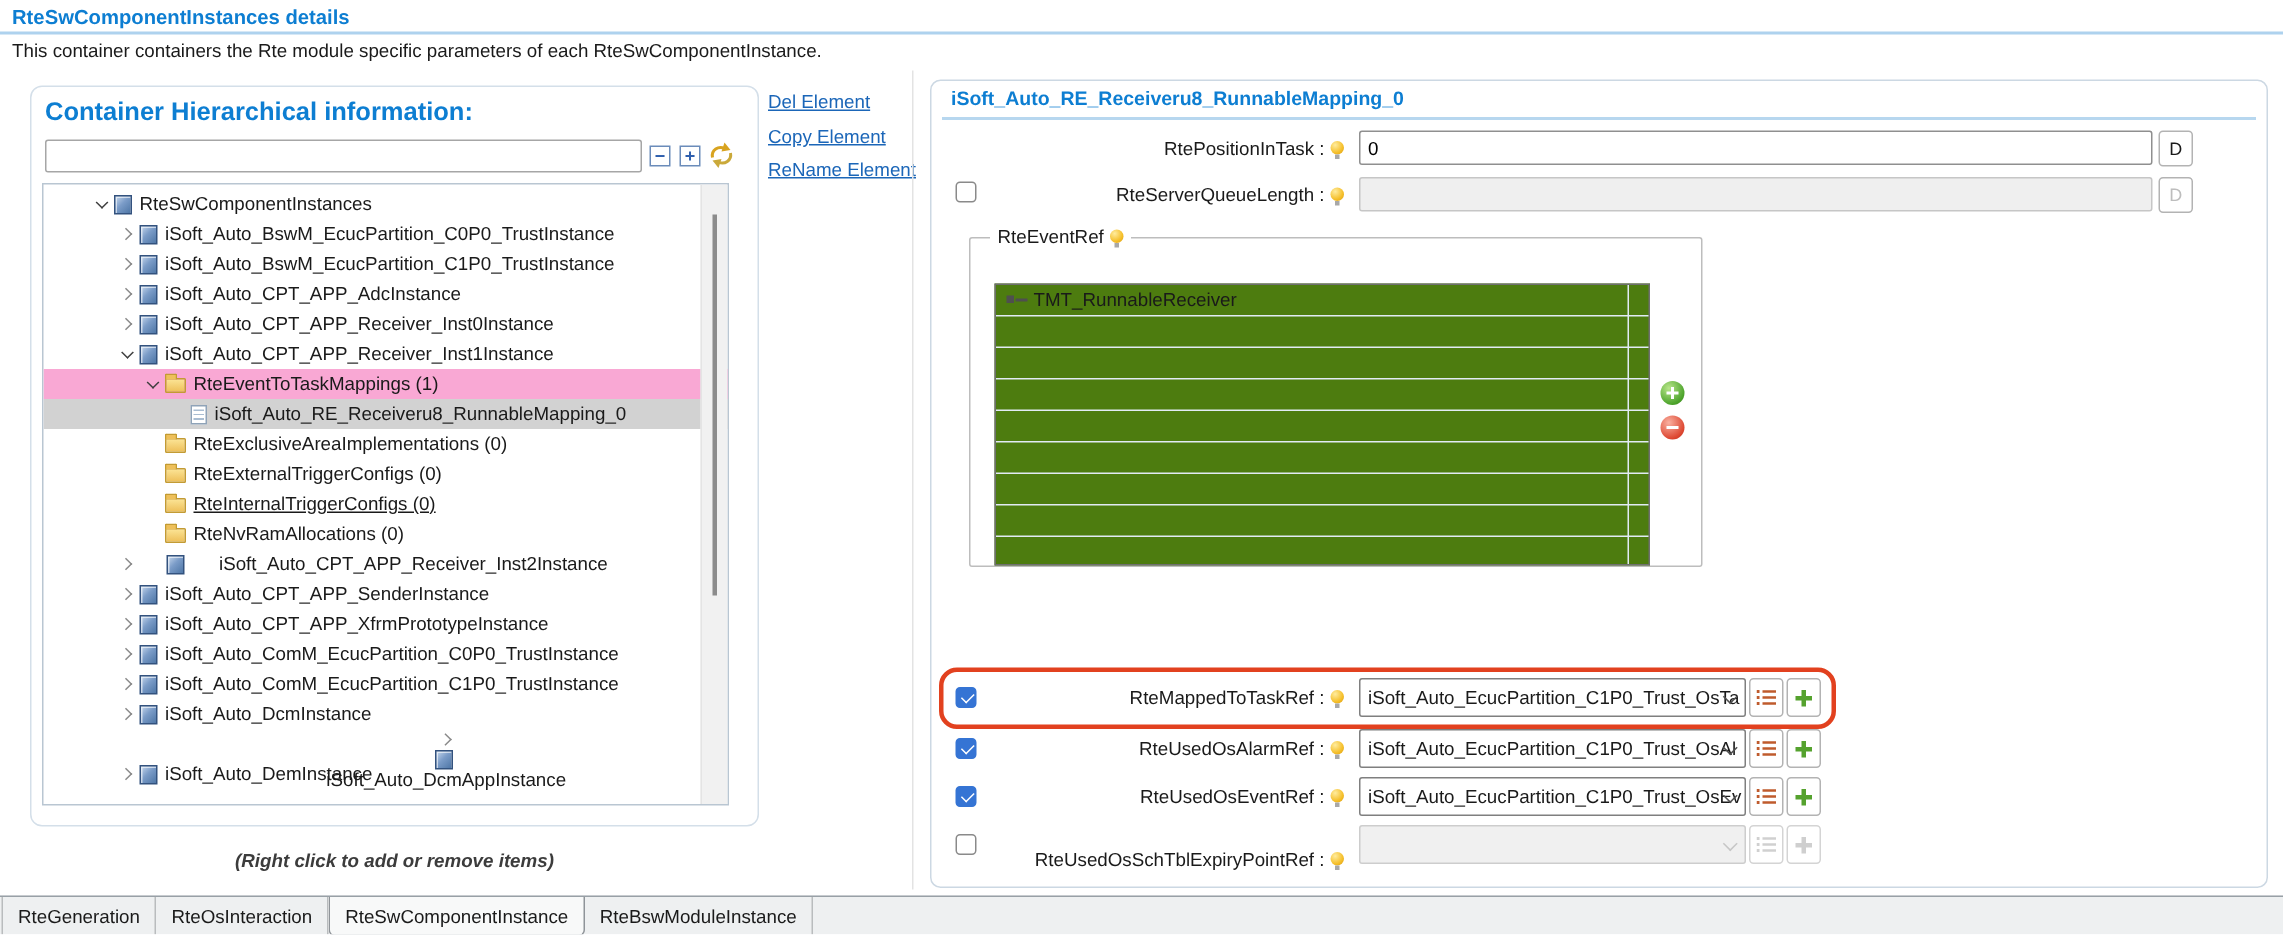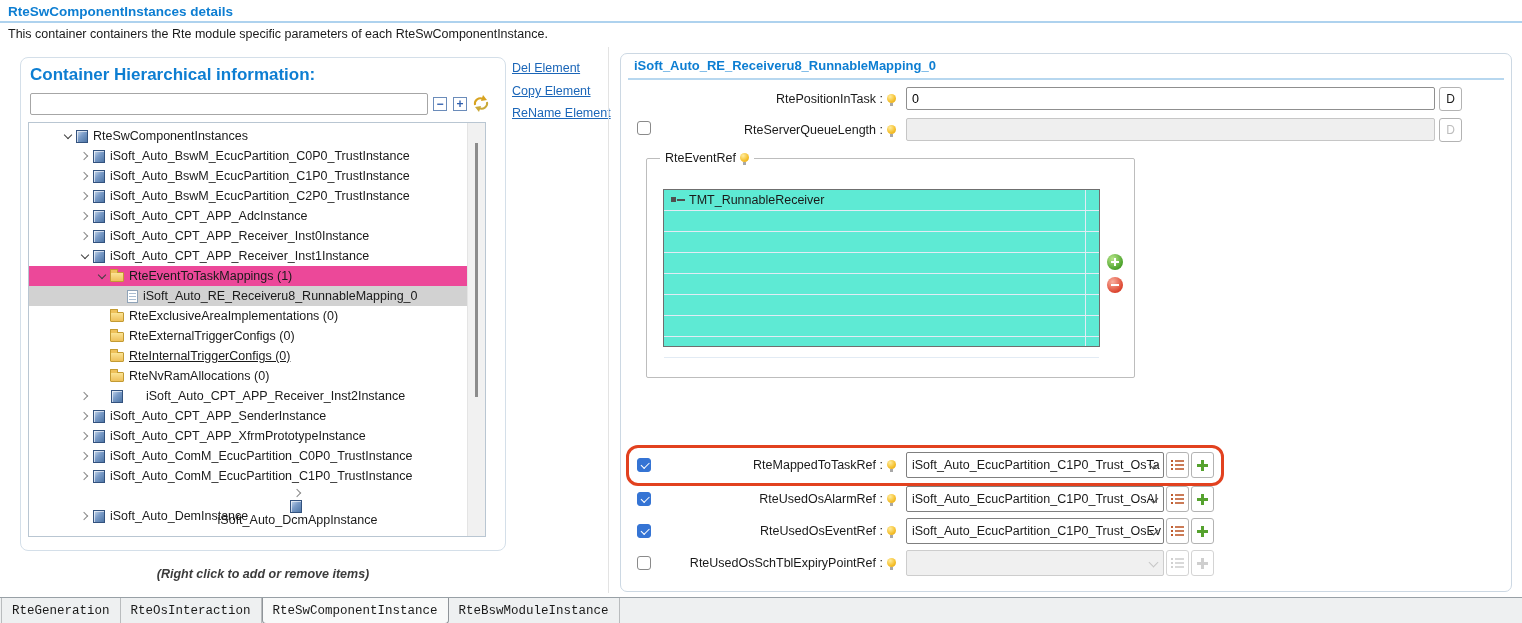--- a/index.html
+++ b/index.html
@@ -26,21 +26,21 @@
          color:#2f5fae;font-weight:bold;font-size:12px;line-height:1;cursor:pointer;}
   .sqbtn::before{content:"";position:absolute;left:-4px;top:-4px;width:13px;height:13px;
                  border:1px solid #a9bdd7;background:#eef4fb;z-index:-1;}
   .syncbtn{position:absolute;left:472px;top:94px;width:18px;height:18px;cursor:pointer;}
 
   
   .tree{position:absolute;left:28px;top:122px;width:458px;height:415px;box-sizing:border-box;
         border:1px solid #b9c6d2;background:#fff;overflow:hidden;padding-top:3px;}
   .trow{position:relative;height:20px;display:flex;align-items:center;width:439px;
         white-space:nowrap;cursor:default;}
-  .trow.hover{background:#ec4899;}
+  .trow.hover{background:#f9a8d4;}
   .trow.selected{background:#d2d2d2;}
   .arr{width:14px;height:14px;flex:none;display:flex;align-items:center;justify-content:center;}
   .chev-r{width:5px;height:5px;border-right:1.4px solid #8a8a8a;border-bottom:1.4px solid #8a8a8a;
           transform:rotate(-45deg);margin-left:-2px;}
   .chev-d{width:5px;height:5px;border-right:1.4px solid #3f3f3f;border-bottom:1.4px solid #3f3f3f;
           transform:rotate(45deg);margin-top:-2px;}
   .ico{flex:none;margin:0 5px 0 1px;}
   .ico.cube{width:12px;height:13px;background:linear-gradient(135deg,#c6d7ec 0%,#7b9cc8 45%,#4e76a6 100%);
             border:1px solid #33527e;box-sizing:border-box;box-shadow:inset 1px 1px 0 rgba(255,255,255,.6);}
   .ico.folder{position:relative;width:14px;height:10px;margin-top:2px;border-radius:1px;
@@ -88,22 +88,22 @@
       border-radius:3px;background:#fff;cursor:pointer;}
   .cb.checked{background:#3574d4;border-color:#3574d4;}
   .cb.checked::after{content:"";position:absolute;left:2.5px;top:3px;width:7px;height:3.5px;
       border-left:1.7px solid #fff;border-bottom:1.7px solid #fff;transform:rotate(-45deg);}
 
   
   .grp{position:absolute;left:646px;top:158px;width:487px;height:218px;
        border:1px solid #bdbdbd;border-radius:2px;}
   .grp-legend{position:absolute;left:660px;top:151px;background:#fff;padding:0 5px;
        display:flex;align-items:center;gap:4px;}
-  .evt-table{position:absolute;left:663px;top:189px;width:437px;height:158px;box-sizing:border-box;
-       border:1px solid #6f6f6f;background:#5eead4;}
+  .evt-table{position:absolute;left:663px;top:189px;width:437px;height:188px;box-sizing:border-box;
+       border:1px solid #6f6f6f;background:#4d7c0f;}
   .evt-row{height:21px;border-bottom:1px solid #e2ebf4;display:flex;align-items:center;
        padding-left:7px;box-sizing:border-box;}
   .evt-subcol{position:absolute;right:13px;top:0;bottom:0;width:1px;background:#e2ebf4;}
   .li-icon{position:relative;width:14px;height:8px;margin-right:4px;flex:none;}
   .li-icon::before{content:"";position:absolute;left:0;top:1px;width:5px;height:5px;background:#4f4f4f;}
   .li-icon::after{content:"";position:absolute;left:6px;top:3px;width:8px;height:1.6px;background:#4f4f4f;}
 
   .circle-btn{position:absolute;width:16px;height:16px;border-radius:50%;cursor:pointer;}
   .circle-btn::before{content:"";position:absolute;left:4px;top:7px;width:8px;height:2px;background:#fff;}
   .circle-btn.add{left:1107px;top:254px;
@@ -131,21 +131,21 @@
   .plus-glyph::after{content:"";position:absolute;left:4px;top:0;width:3px;height:11px;background:#55a22e;}
   .refrow.disabled .plus-glyph::before,.refrow.disabled .plus-glyph::after{background:#cfcfcf;}
 
   .hl-rect{position:absolute;left:626px;top:445px;width:598px;height:41px;border:3px solid #e2411f;
        border-radius:12px;pointer-events:none;z-index:6;box-sizing:border-box;}
 
   
   .tabbar{position:absolute;left:0;top:597px;width:1522px;height:26px;background:#eef0f1;
        border-top:1px solid #98a0a6;display:flex;box-sizing:border-box;}
   .tab{height:100%;display:flex;align-items:center;padding:0 10px;position:relative;
-       border-right:1px solid #b9bcbe;cursor:pointer;font-family:Liberation Mono, monospace;}
+       border-right:1px solid #b9bcbe;cursor:pointer;}
   .tab:first-child{border-left:1px solid #b9bcbe;margin-left:1px;}
   .tab.active{background:#f8f9f9;border:1px solid #8f9499;border-top:none;margin-top:0;
        border-radius:0 0 4px 4px;z-index:2;}
 </style>
 </head>
 <body>
 
 <div class="page">
 
   <div class="apptitle">RteSwComponentInstances details</div>
@@ -191,27 +191,20 @@
             <span class="chev-r"></span>
           </span>
           <span class="ico cube"></span>
           <span>iSoft_Auto_BswM_EcucPartition_C1P0_TrustInstance</span>
         </div>
         <div class="trow" style="padding-left: 49px;">
           <span class="arr">
             <span class="chev-r"></span>
           </span>
           <span class="ico cube"></span>
-          <span>iSoft_Auto_BswM_EcucPartition_C2P0_TrustInstance</span>
-        </div>
-        <div class="trow" style="padding-left: 49px;">
-          <span class="arr">
-            <span class="chev-r"></span>
-          </span>
-          <span class="ico cube"></span>
           <span>iSoft_Auto_CPT_APP_AdcInstance</span>
         </div>
         <div class="trow" style="padding-left: 49px;">
           <span class="arr">
             <span class="chev-r"></span>
           </span>
           <span class="ico cube"></span>
           <span>iSoft_Auto_CPT_APP_Receiver_Inst0Instance</span>
         </div>
         <div class="trow" style="padding-left: 49px;">
@@ -280,20 +273,27 @@
           </span>
           <span class="ico cube"></span>
           <span>iSoft_Auto_ComM_EcucPartition_C0P0_TrustInstance</span>
         </div>
         <div class="trow" style="padding-left: 49px;">
           <span class="arr">
             <span class="chev-r"></span>
           </span>
           <span class="ico cube"></span>
           <span>iSoft_Auto_ComM_EcucPartition_C1P0_TrustInstance</span>
+        </div>
+        <div class="trow" style="padding-left: 49px;">
+          <span class="arr">
+            <span class="chev-r"></span>
+          </span>
+          <span class="ico cube"></span>
+          <span>iSoft_Auto_DcmInstance</span>
         </div>
         <div class="trow" style="padding-left: 49px; flex-direction: column;">
           <span class="arr">
             <span class="chev-r"></span>
           </span>
           <span class="ico cube"></span>
           <span>iSoft_Auto_DcmAppInstance</span>
         </div>
         <div class="trow" style="padding-left: 49px;">
           <span class="arr">
@@ -427,21 +427,21 @@
             <rect x="0" y="9" width="2" height="2" fill="#bf5b2d"></rect>
             <line x1="4" y1="10" x2="13" y2="10" stroke="#bf5b2d" stroke-width="1.6"></line>
           </svg>
         </div>
         <div class="sbtn plusb">
           <span class="plus-glyph"></span>
         </div>
       </div>
       <div class="refrow disabled" style="top: 550px;">
         <span class="cb" style="left: 637px; top: 6px;"></span>
-        <div class="lblwrap" style="top: 3px;">
+        <div class="lblwrap" style="top: 13px;">
           <span>RteUsedOsSchTblExpiryPointRef :</span>
           <span class="bulb"></span>
         </div>
         <div class="cmb">
           <span></span>
           <span class="chev"></span>
         </div>
         <div class="sbtn listb">
           <svg width="13" height="12" viewBox="0 0 13 12">
             <rect x="0" y="1" width="2" height="2" fill="#d0d0d0"></rect>

